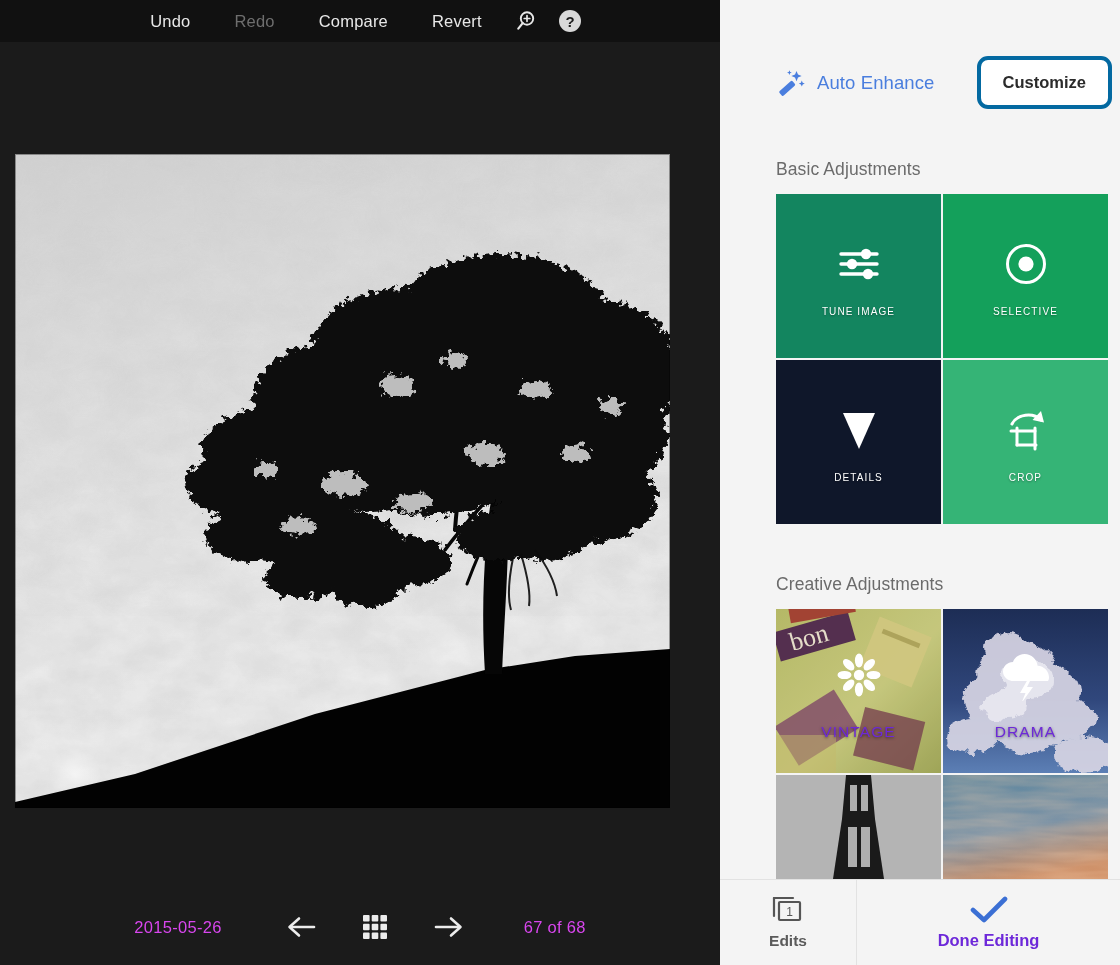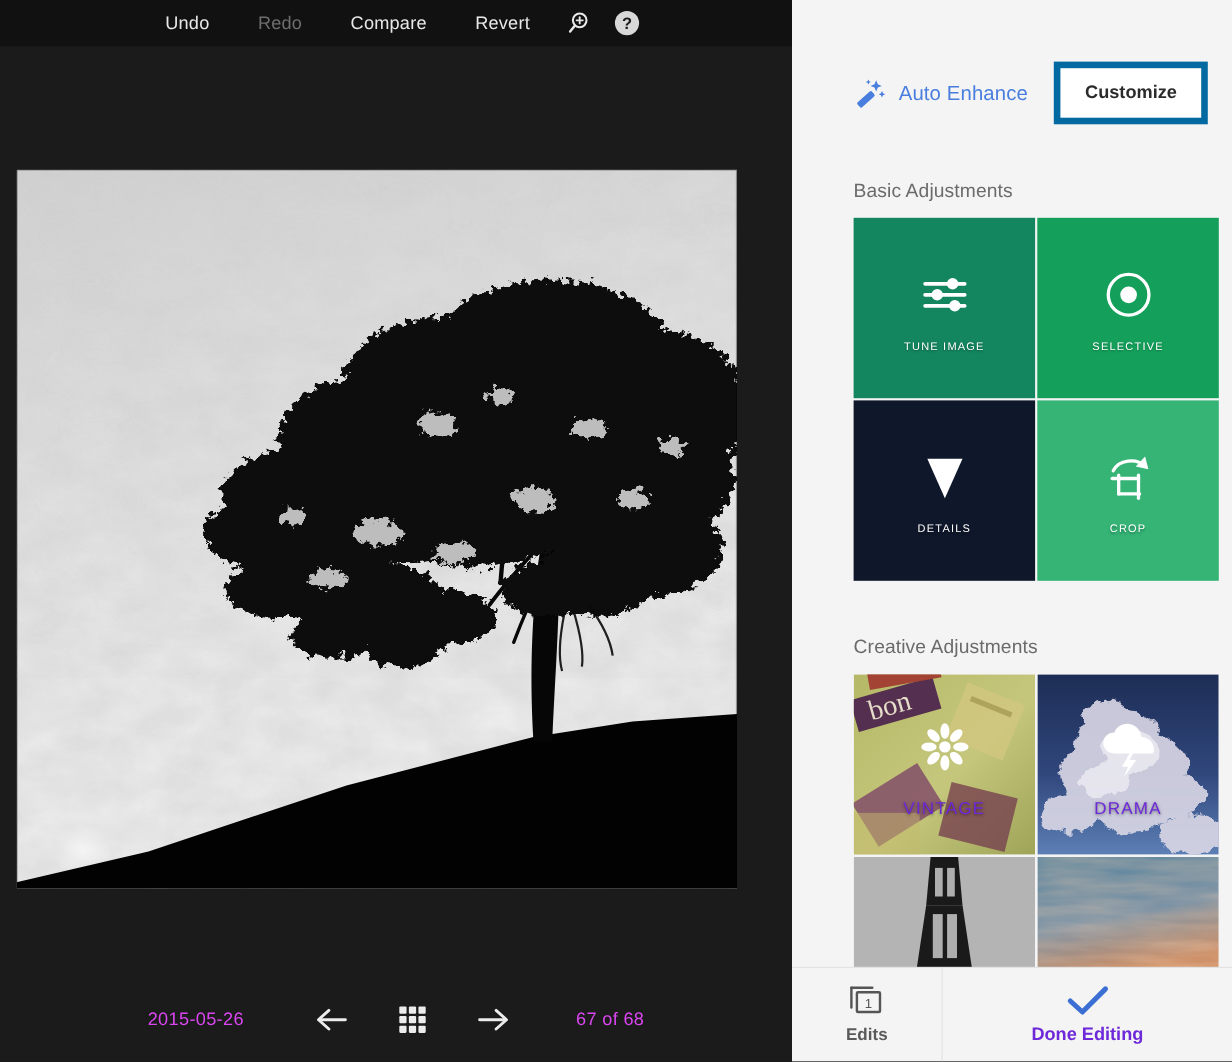--- a/index.html
+++ b/index.html
@@ -81,38 +81,39 @@
     flex:0 0 400px;
     overflow:hidden;
   }
   .panel-scroll {
     position:absolute;
     left:0; top:0; width:400px; height:879px;
     overflow:hidden;
   }
   .panel-head {
     display:flex; align-items:center;
-    padding:56px 22px 0 56px;
+    padding:56px 8px 0 56px;
     gap:0;
+    justify-content:space-between;
   }
   .auto-enhance {
     display:flex; align-items:center; gap:11px;
     cursor:pointer;
   }
   .auto-enhance-label {
     color:#4a7ede;
     font-size:18.5px;
     letter-spacing:.1px;
     white-space:nowrap;
   }
   .customize-btn {
     margin-left:24px;
     background:#fff;
-    border:6px solid #0369a1;
-    border-radius:0;
+    border:4px solid #0369a1;
+    border-radius:11px;
     padding:13px 22px;
     font-size:16.5px;
     font-weight:bold;
     color:#2b2b2b;
     font-family:"Liberation Sans", sans-serif;
     cursor:pointer;
     white-space:nowrap;
   }
 
   .section-title {

